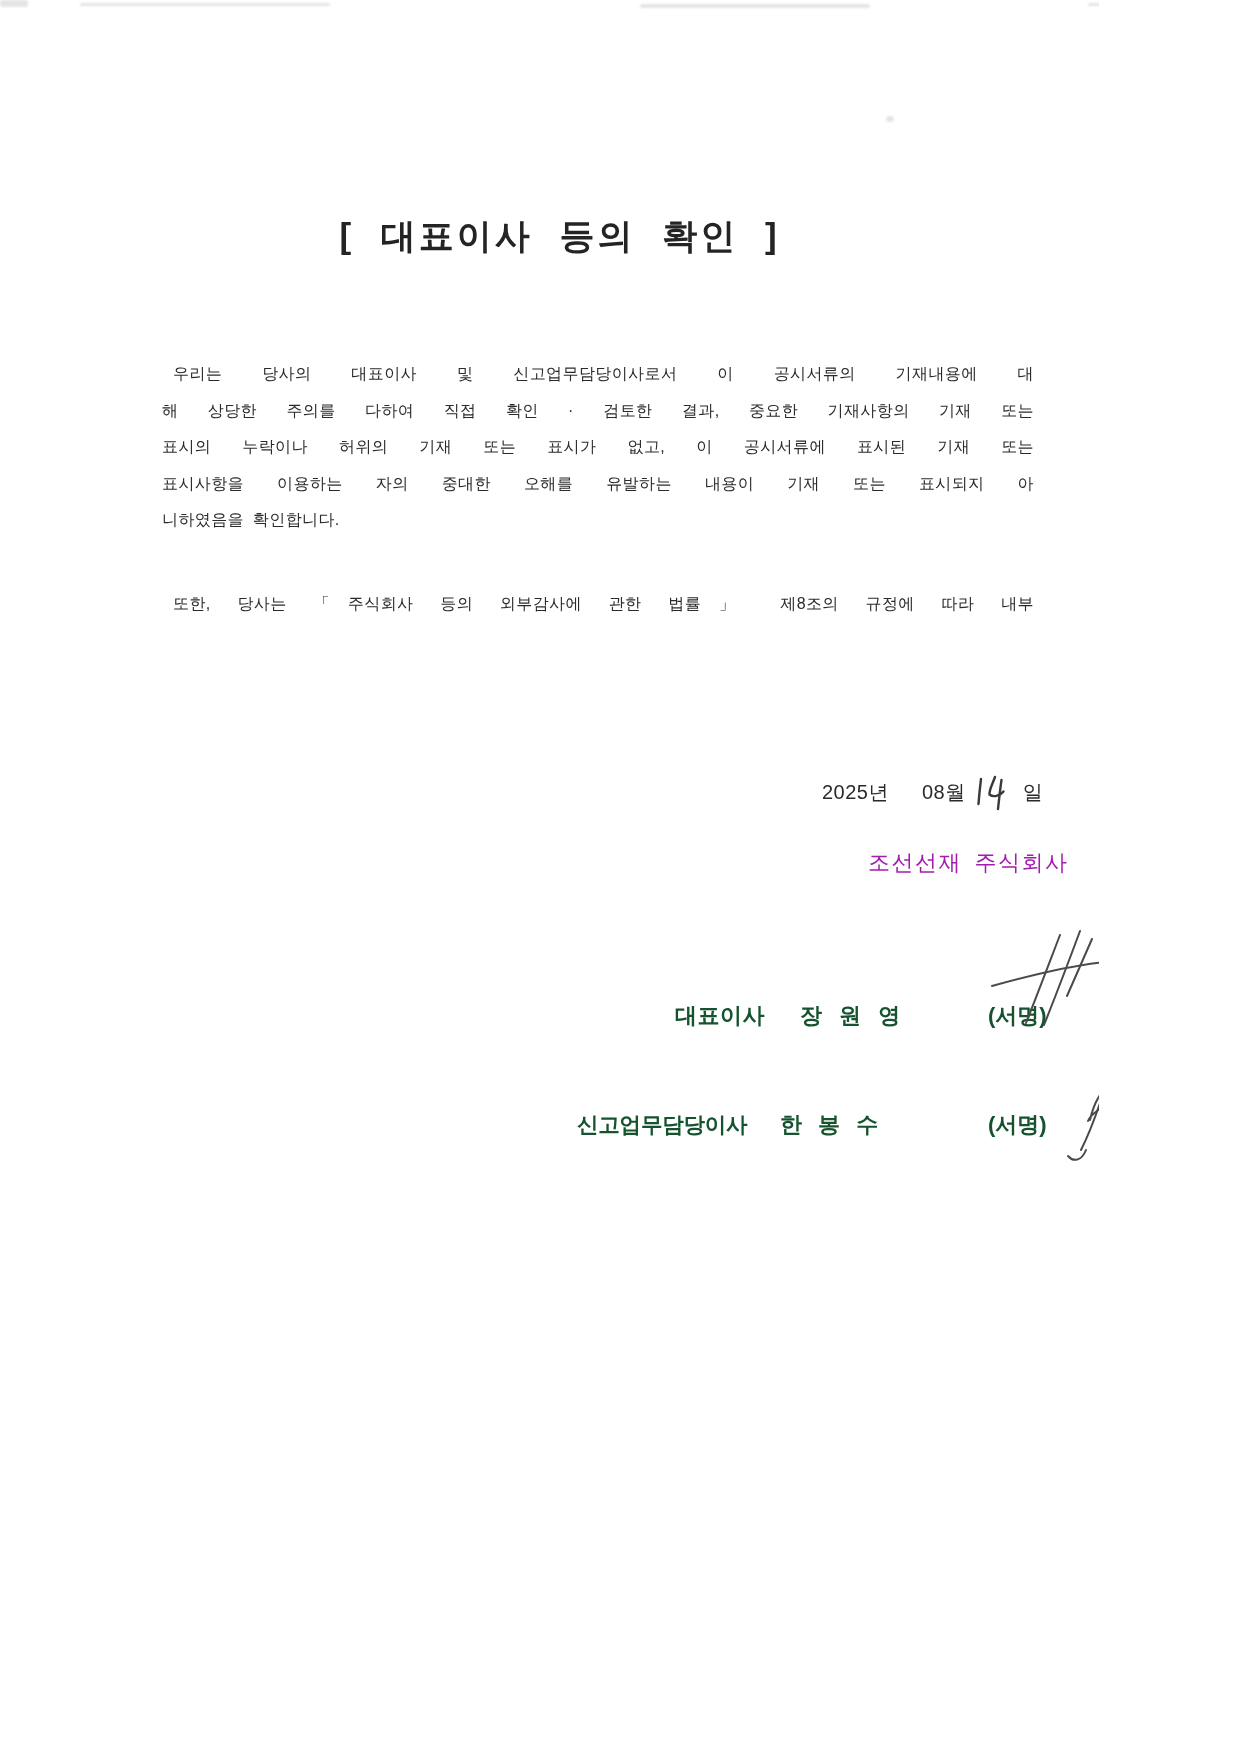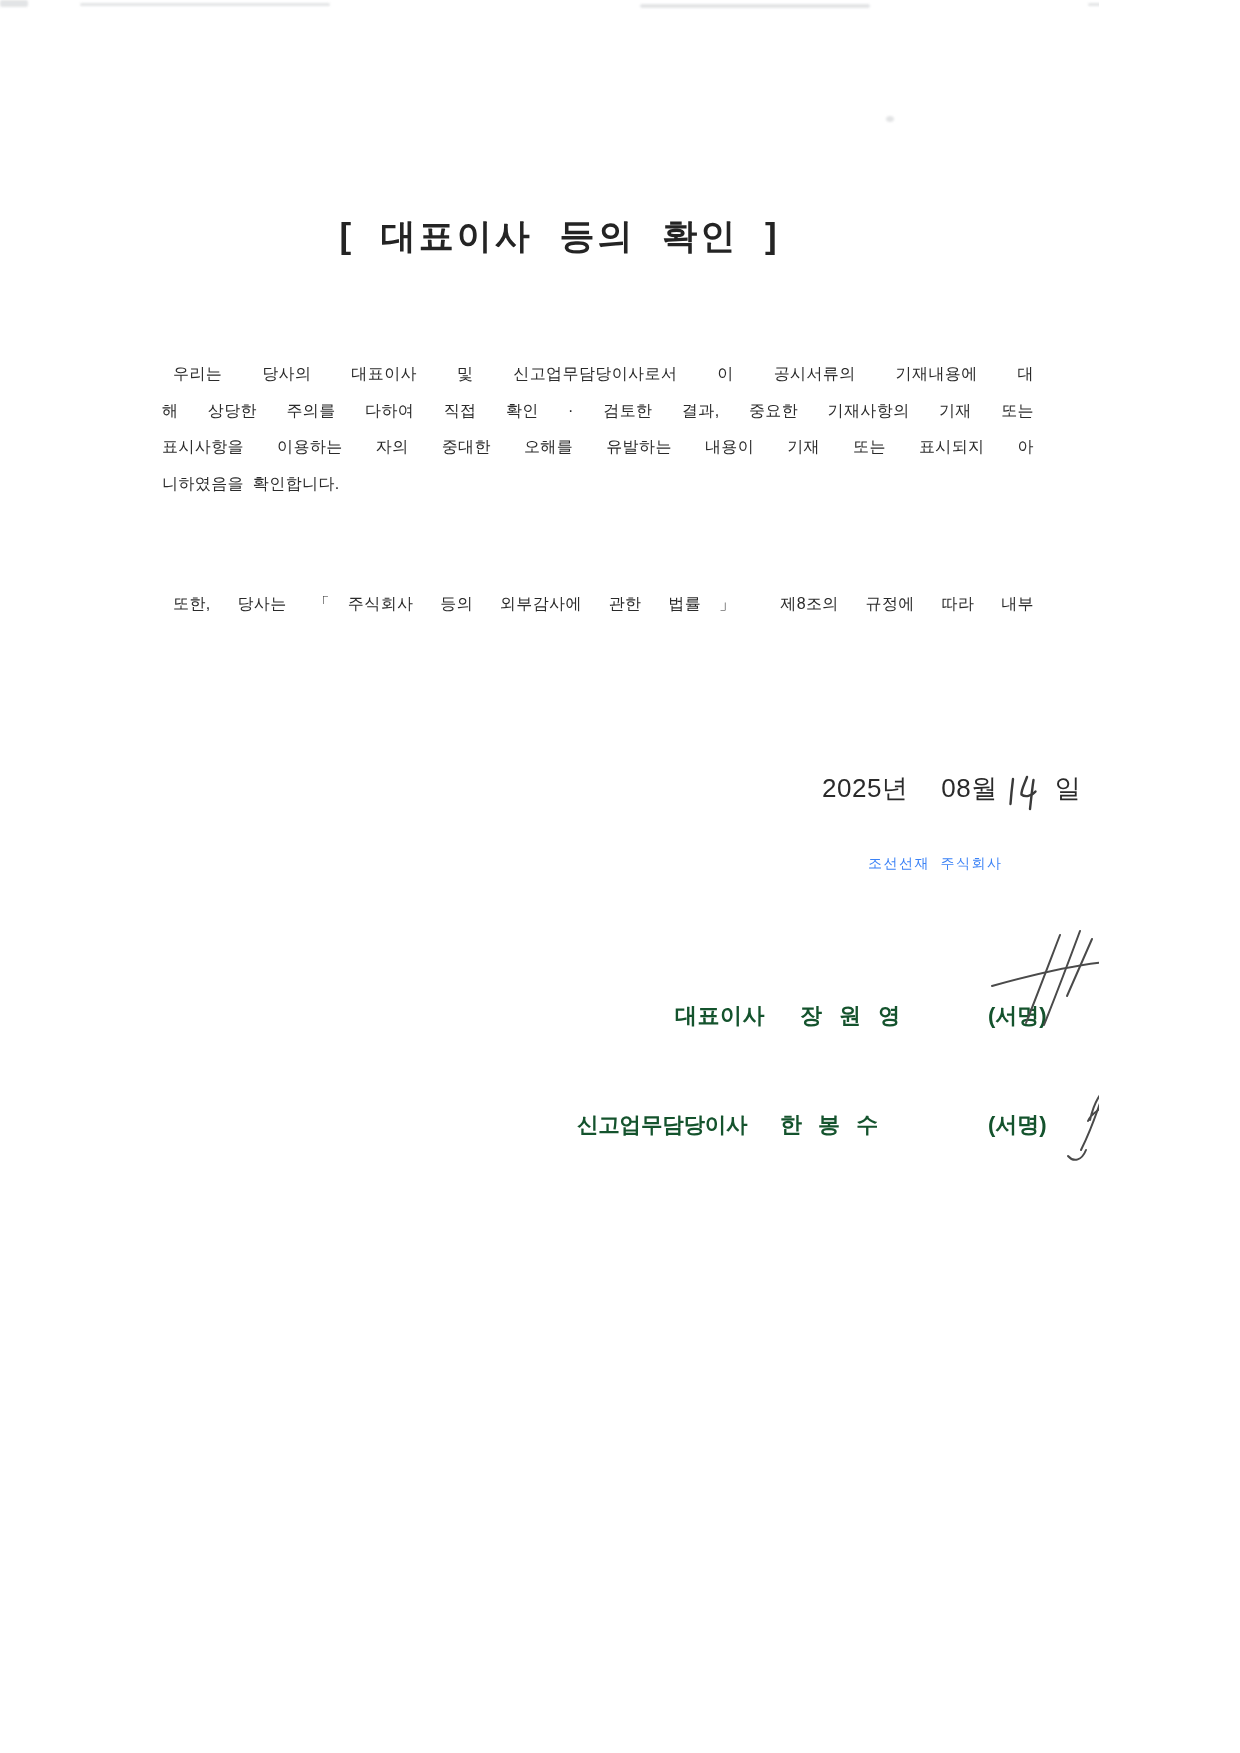--- a/index.html
+++ b/index.html
@@ -27,34 +27,34 @@
     letter-spacing:.4px;word-spacing:4px;color:#2a2a2a;
   }
   .para .line{text-align:justify;text-align-last:justify;white-space:normal;}
   .para .line.first{padding-left:11px;}
   .para .line.last{text-align:left;text-align-last:left;}
   .p1{top:356px;}
   .p2{top:586px;}
 
   .date-row{
     position:absolute;left:822px;top:773px;
-    display:flex;align-items:flex-start;
-    font-size:26px;font-weight:500;line-height:30px;color:#2a2a2a;
+    display:flex;align-items:center;
+    font-size:20px;font-weight:500;line-height:30px;color:#2a2a2a;
     letter-spacing:.5px;
   }
   .date-row .gap1{width:33px;}
   .date-row .gap2{width:6px;}
   .date-row .gap3{width:15px;}
   .hand-day{display:inline-block;margin-top:-2px;}
   .hand-day path{fill:none;stroke:#3a3a3a;stroke-width:2.4;stroke-linecap:round;stroke-linejoin:round;}
 
   .company{
     position:absolute;left:868px;top:848px;
-    font-size:14px;font-weight:500;line-height:30px;
-    letter-spacing:1.5px;word-spacing:5px;color:#3b82f6;
+    font-size:22px;font-weight:500;line-height:30px;
+    letter-spacing:1.5px;word-spacing:5px;color:#a21caf;
   }
 
   .sig-text{position:absolute;font-weight:700;color:#14532d;line-height:30px;}
   .r1-role{left:675px;top:1001px;font-size:22px;letter-spacing:.5px;}
   .r1-name{left:800px;top:1001px;font-size:22px;word-spacing:9px;letter-spacing:1px;}
   .r1-sign{left:988px;top:1001px;font-size:22px;}
   .r2-role{left:577px;top:1110px;font-size:21.5px;letter-spacing:-.2px;}
   .r2-name{left:780px;top:1110px;font-size:22px;word-spacing:8px;letter-spacing:1px;}
   .r2-sign{left:988px;top:1110px;font-size:22px;}
 
@@ -72,20 +72,21 @@
   <div class="streak" style="left:80px;top:3px;width:250px;height:3px;"></div>
   <div class="streak" style="left:640px;top:4px;width:230px;height:4px;"></div>
   <div class="streak" style="left:1088px;top:3px;width:55px;height:3px;"></div>
   <div class="speck" style="left:886px;top:116px;width:8px;height:6px;"></div>
 
   <div class="doc-title">[ 대표이사 등의 확인 ]</div>
 
   <div class="para p1">
     <div class="line first">우리는 당사의 대표이사 및 신고업무담당이사로서 이 공시서류의 기재내용에 대</div>
     <div class="line">해 상당한 주의를 다하여 직접 확인 · 검토한 결과, 중요한 기재사항의 기재 또는</div>
+    <div class="line">표시의 누락이나 허위의 기재 또는 표시가 없고, 이 공시서류에 표시된 기재 또는</div>
     <div class="line">표시사항을 이용하는 자의 중대한 오해를 유발하는 내용이 기재 또는 표시되지 아</div>
     <div class="line last">니하였음을 확인합니다.</div>
   </div>
 
   <div class="para p2">
     <div class="line first">또한, 당사는 「주식회사 등의 외부감사에 관한 법률」 제8조의 규정에 따라 내부</div>
   </div>
 
   <div class="date-row">
     <span>2025년</span>

